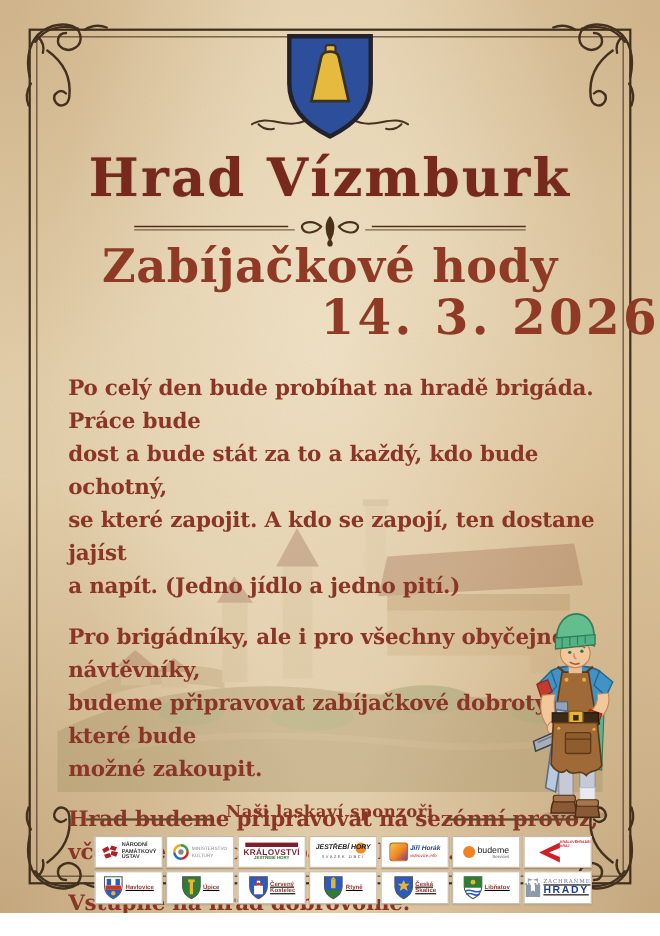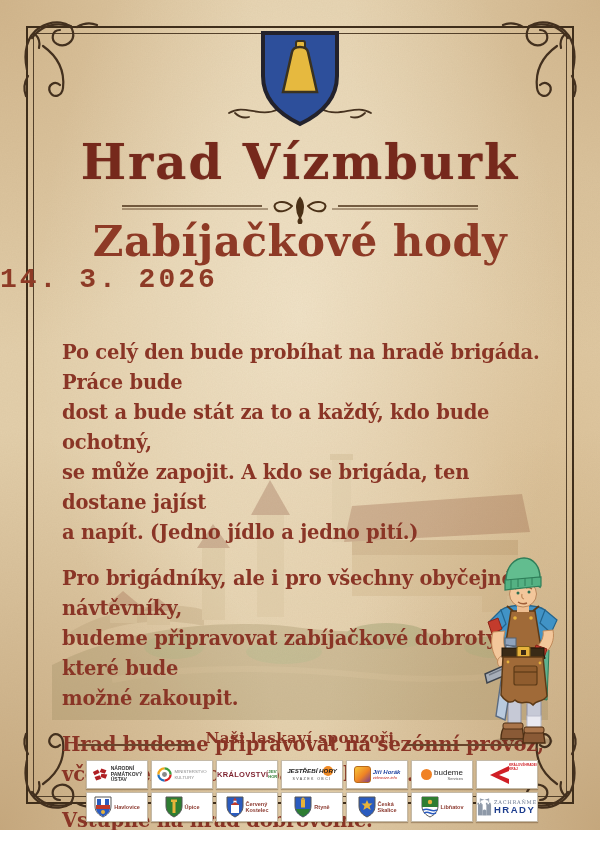--- a/index.html
+++ b/index.html
@@ -33,22 +33,22 @@
     position:absolute;left:0;top:134px;width:100%;text-align:center;
     font-size:48px;font-weight:bold;color:#76291c;letter-spacing:2px;
     text-shadow:0 0 1px rgba(92,30,16,.45);
   }
   .divider{position:absolute;left:120px;top:194px;}
   .subtitle{
     position:absolute;left:0;top:217px;width:100%;text-align:center;
     font-size:42px;font-weight:bold;color:#8e3a26;letter-spacing:.5px;
   }
   .date{
-    position:absolute;left:0;top:264px;width:100%;text-align:left;
-    font-size:28px;font-weight:bold;color:#8e3a26;letter-spacing:3px;font-family:Liberation Mono, monospace;
+    position:absolute;left:0;top:264px;width:100%;text-align:right;
+    font-size:44px;font-weight:bold;color:#8e3a26;letter-spacing:3px;
   }
   .body-copy{position:absolute;left:62px;top:338px;width:482px;color:#8a3526;}
   .para{
     margin:0 0 16px 0;font-size:19.5px;font-weight:bold;line-height:30px;
     white-space:pre-line;letter-spacing:-0.2px;
   }
   .butcher{position:absolute;left:477px;top:550px;}
 
   .sponsor-heading{
     position:absolute;left:0;top:729px;width:100%;text-align:center;
@@ -61,25 +61,25 @@
   .logo-row{position:absolute;left:86px;width:452px;display:flex;gap:3px;}
   .row1{top:760px;}
   .row2{top:792px;}
   .logo-box{
     width:62px;height:29px;background:#fff;border:1px solid #c4baa8;
     box-shadow:0 1px 1px rgba(80,50,20,.35);
     display:flex;align-items:center;justify-content:center;gap:2px;
     overflow:hidden;position:relative;box-sizing:border-box;
     font-family:"Liberation Sans","DejaVu Sans",sans-serif;
   }
-  .row2 .logo-box{height:30px;}
+  .row2 .logo-box{height:30px;text-decoration:underline;}
   .tiny-label{font-size:5px;font-weight:bold;color:#333;line-height:1.15;white-space:pre-line;text-align:left;}
   .town-label{font-size:5.5px;font-weight:bold;color:#8c3a30;line-height:1.15;white-space:pre-line;text-align:left;}
   .mk-label{font-size:4.3px;color:#8a8a8a;line-height:1.2;white-space:pre-line;text-align:left;}
-  .kjh-wrap{display:flex;flex-direction:row;align-items:center;width:100%;}
+  .kjh-wrap{display:flex;flex-direction:column;align-items:center;width:100%;}
   .kjh-bar{width:48px;height:4px;background:#7c1f2c;margin-bottom:1px;}
   .kjh-main{font-size:7.5px;font-weight:bold;color:#7c1f2c;letter-spacing:.3px;line-height:1;}
   .kjh-sub{font-size:4px;font-weight:bold;color:#2e7d32;line-height:1.2;}
   .jh-wrap{position:relative;display:flex;flex-direction:column;align-items:center;width:100%;}
   .jh-sun{position:absolute;right:9px;top:-2px;width:10px;height:10px;border-radius:50%;background:#f08a24;}
   .jh-main{position:relative;font-size:6.2px;font-weight:bold;font-style:italic;color:#1a1a1a;line-height:1;z-index:1;}
   .jh-sub{position:relative;font-size:3.6px;letter-spacing:1.4px;color:#444;margin-top:2px;z-index:1;}
   .horak-icon{width:15px;height:15px;border-radius:3px;background:linear-gradient(135deg,#f6c73a 0%,#ef8324 55%,#7c3f8c 100%);border:1px solid #b86a1a;}
   .horak-main{font-size:6px;font-weight:bold;font-style:italic;color:#1b3f9e;line-height:1.1;}
   .horak-sub{font-size:4px;font-style:italic;color:#c2271d;line-height:1.1;}
@@ -202,21 +202,21 @@
       <path d="M180,24 q-3,4 0,6 q3,-2 0,-6" fill="#4b3117"></path>
     </g>
   </svg>
 
   <div class="subtitle">Zabíjačkové hody</div>
   <div class="date">14. 3. 2026</div>
 
   <div class="body-copy">
     <p class="para">Po celý den bude probíhat na hradě brigáda. Práce bude
 dost a bude stát za to a každý, kdo bude ochotný,
-se může zapojit. A kdo se brigáda, ten dostane jajíst
+se které zapojit. A kdo se zapojí, ten dostane jajíst
 a napít. (Jedno jídlo a jedno pití.)</p>
     <p class="para">Pro brigádníky, ale i pro všechny obyčejné návtěvníky,
 budeme připravovat zabíjačkové dobroty, které bude
 možné zakoupit.</p>
     <p class="para">Hrad budeme připravovat na sezónní provoz,
 včetně expozic a vybavení hradu.</p>
     <p class="para">Vstupné na hrad dobrovolné.</p>
   </div>
 
   <svg class="butcher" width="90" height="196" viewBox="0 0 90 196">

